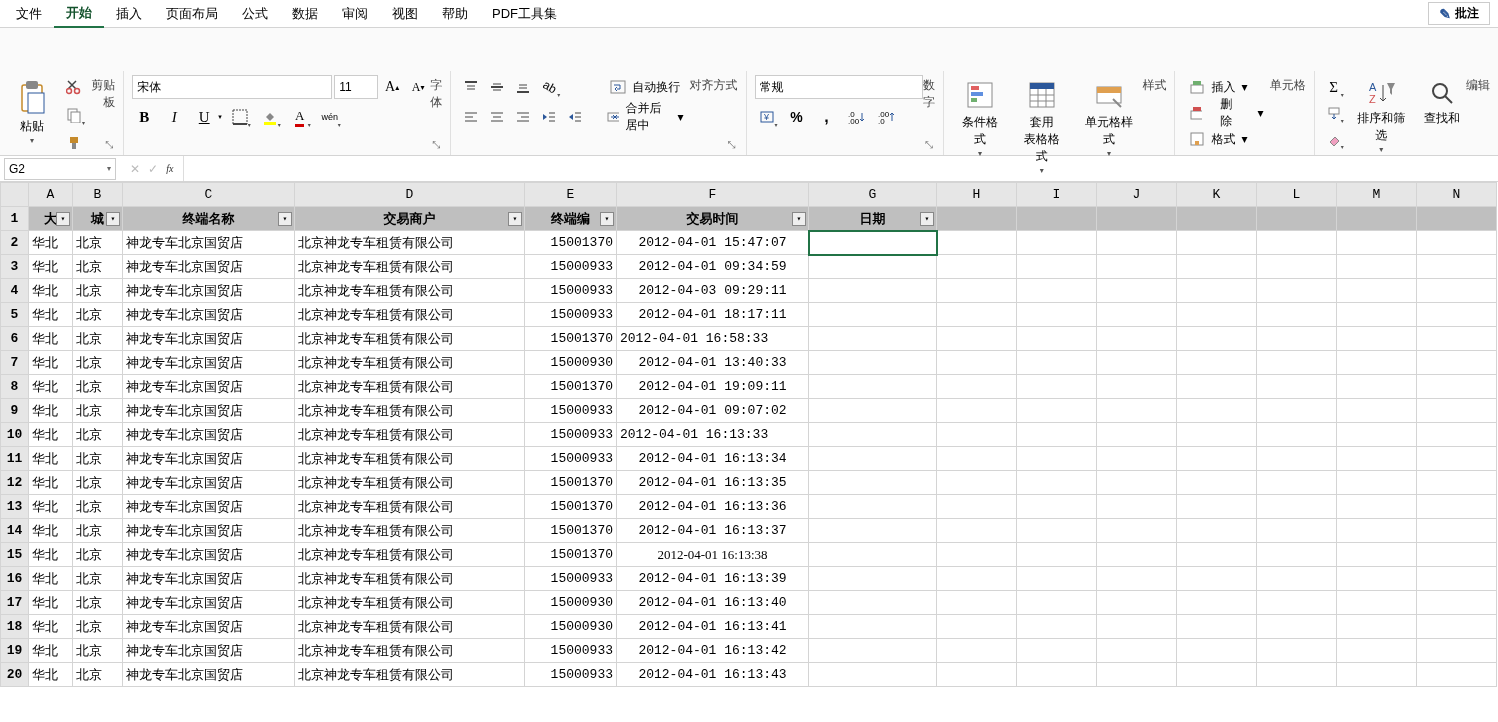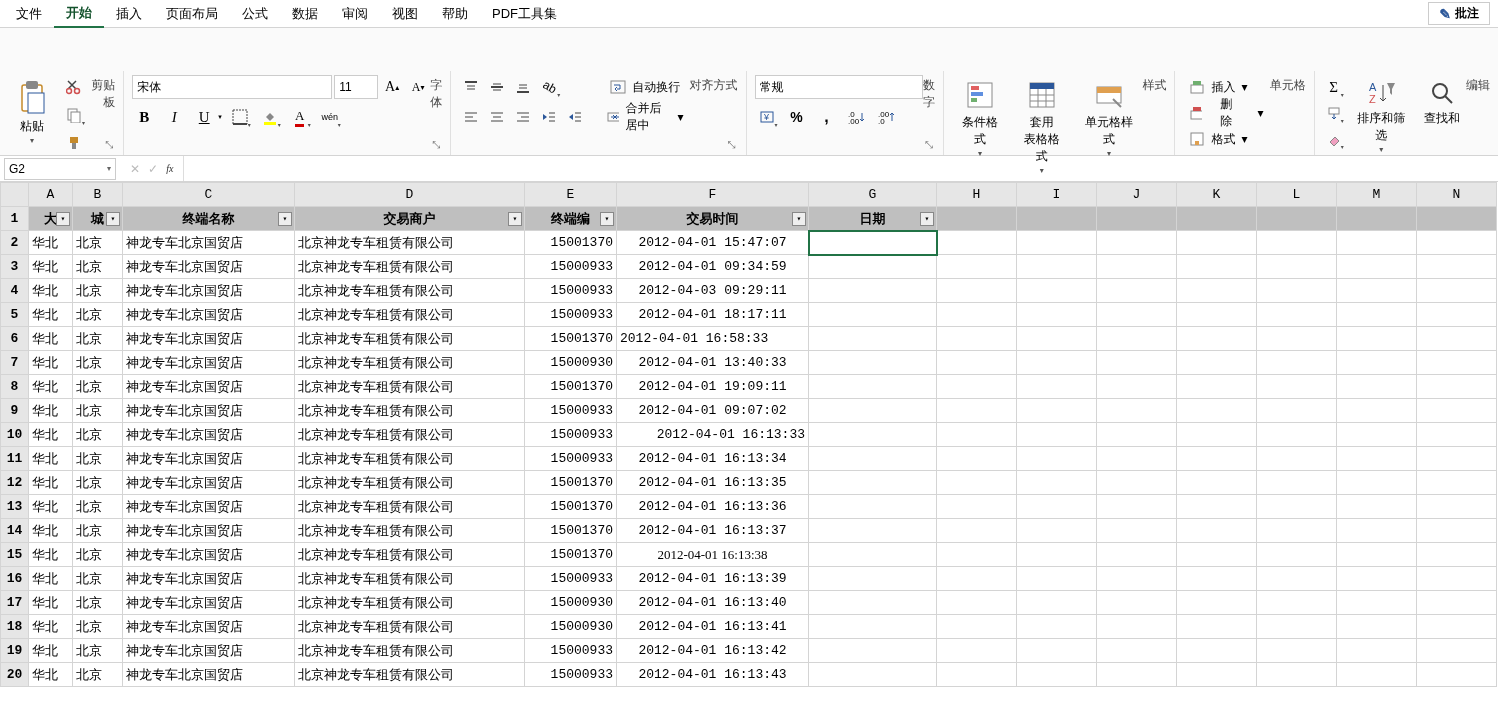--- a/index.html
+++ b/index.html
@@ -600,21 +600,21 @@
           <td></td>
           <td></td>
         </tr>
         <tr>
           <th class="rowhdr">10</th>
           <td style="text-align:left">华北</td>
           <td style="text-align:left">北京</td>
           <td>神龙专车北京国贸店</td>
           <td>北京神龙专车租赁有限公司</td>
           <td style="text-align:right;font-family:Courier New,monospace">15000933</td>
-          <td style="text-align:right;font-family:Courier New,monospace">2012-04-01 16:13:33</td>
+          <td style="text-align:left;font-family:Courier New,monospace">2012-04-01 16:13:33</td>
           <td></td>
           <td></td>
           <td></td>
           <td></td>
           <td></td>
           <td></td>
           <td></td>
           <td></td>
         </tr>
         <tr>

